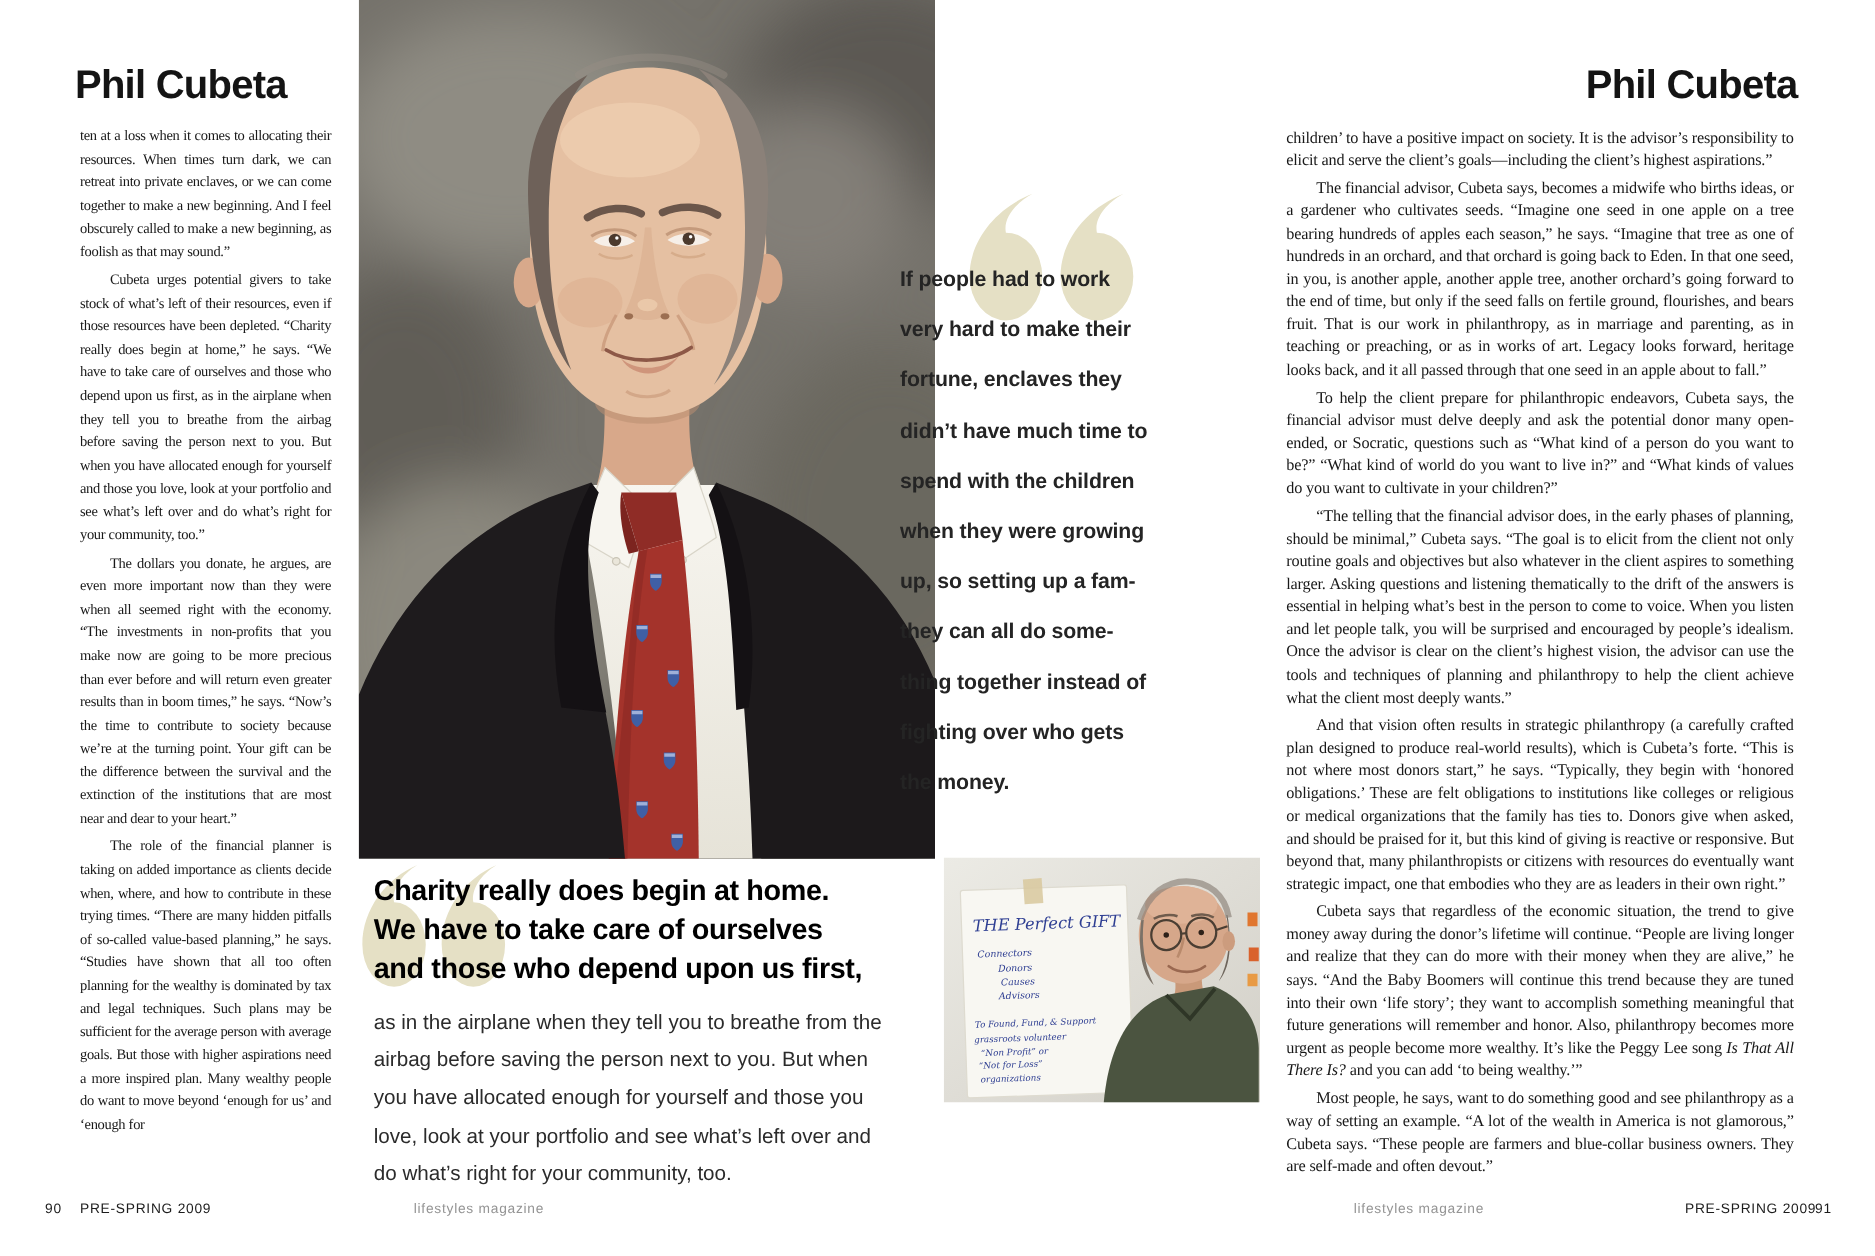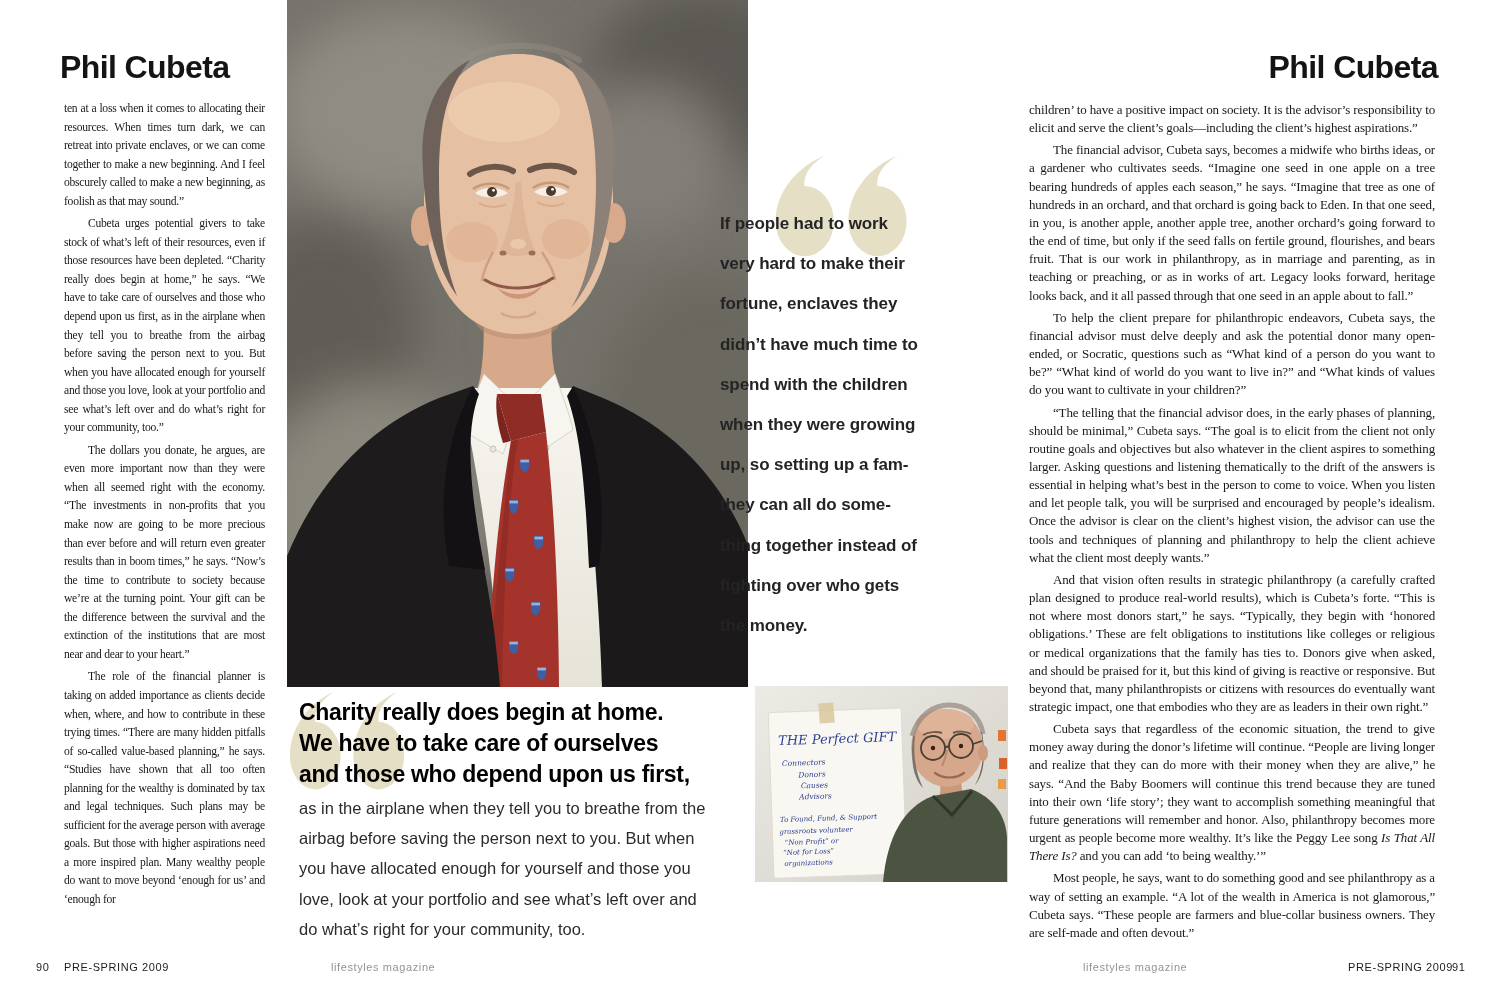--- a/index.html
+++ b/index.html
@@ -15,21 +15,21 @@
   .body-col div + div{text-indent:24px;}
   #left-body{left:60px;top:96px;width:209px;height:852px;font-size:11.6px;line-height:18.55px;letter-spacing:-0.25px;}
   #right-body{left:1025px;top:97px;width:414px;height:848px;font-size:13px;line-height:18.15px;letter-spacing:-0.15px;}
   #portrait{position:absolute;left:287px;top:0;width:461px;height:687px;display:block;}
   #smallphoto{position:absolute;left:755px;top:686px;width:253px;height:196px;display:block;}
   .qmark{position:absolute;}
   #quote-mark-left{left:285px;top:688px;width:122px;height:104px;}
   #quote-mark-mid{left:770px;top:151px;width:140px;height:108px;}
   #left-pull{position:absolute;left:299px;top:697px;width:435px;}
   .lp-bold div{font:700 23px/31px "Liberation Sans",sans-serif;color:#000000;letter-spacing:-0.3px;white-space:nowrap;}
-  .lp-light{margin-top:3px;}
+  .lp-light{margin-top:13px;}
   .lp-light div{font:400 16.5px/30.2px "Liberation Sans",sans-serif;color:#2b2b2b;white-space:nowrap;}
   #mid-pull{position:absolute;left:720px;top:204px;width:288px;}
   #mid-pull div{font:700 17px/40.2px "Liberation Sans",sans-serif;color:#242424;letter-spacing:-0.1px;white-space:nowrap;}
   .footer-item{position:absolute;top:962px;font:400 11px/1 "Liberation Sans",sans-serif;
                color:#1c1c1c;letter-spacing:0.6px;white-space:nowrap;}
   .footer-mag{color:#949494;}
   #f-l-num{left:36px;} #f-l-issue{left:64px;} #f-l-mag{left:331px;}
   #f-r-mag{left:1083px;} #f-r-issue{left:1348px;} #f-r-num{left:1452px;}
 </style>
 </head>

